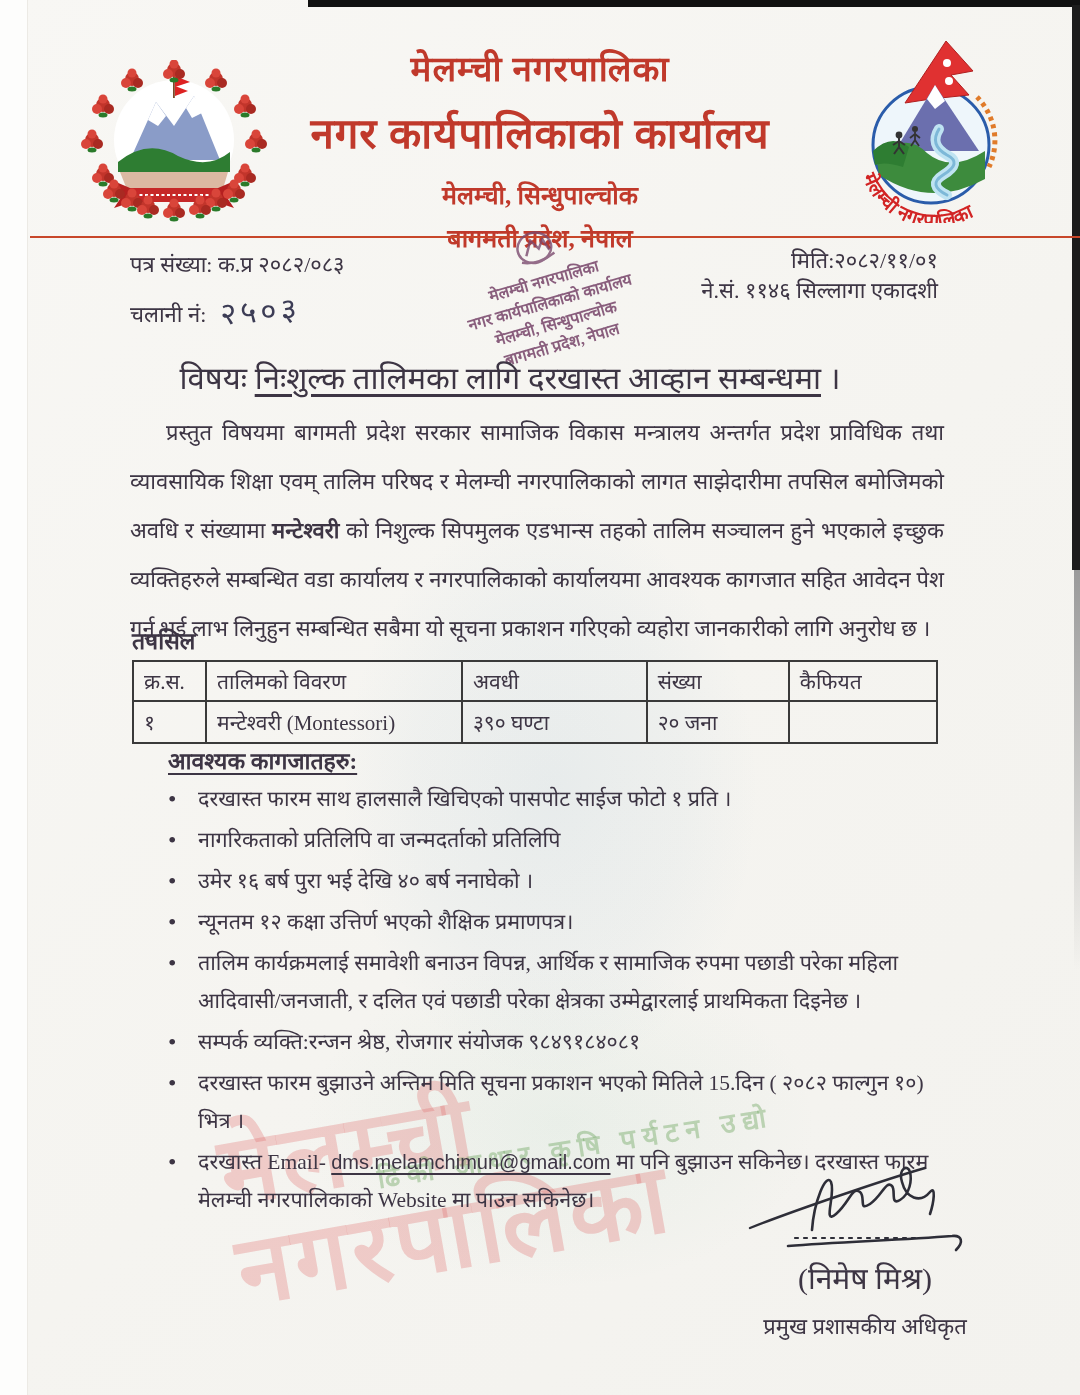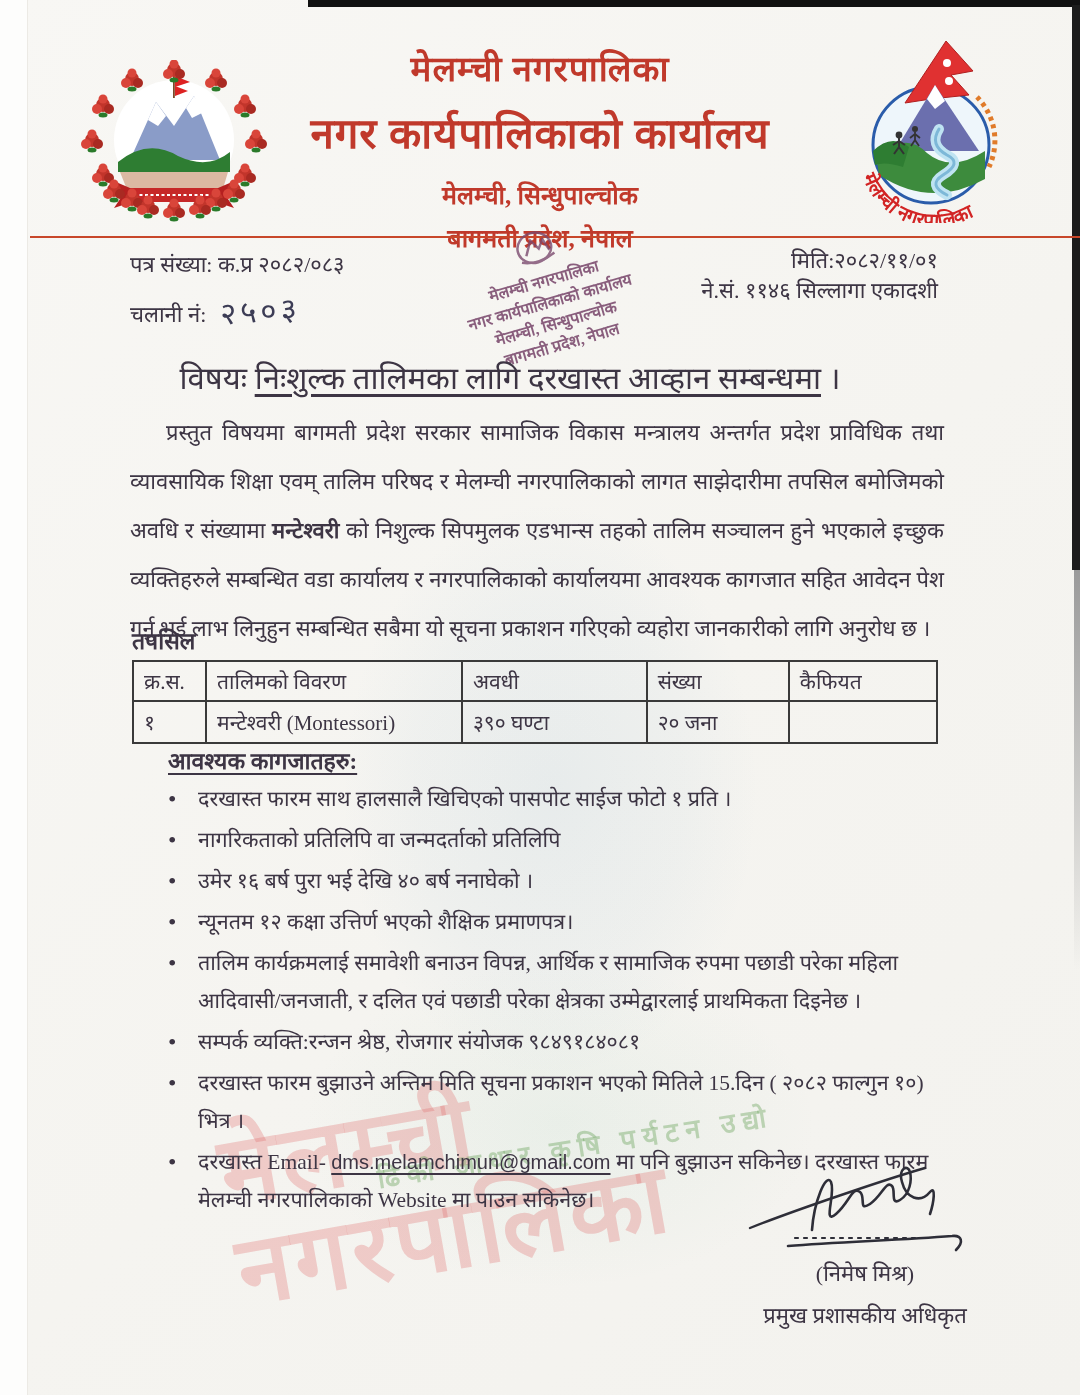--- a/index.html
+++ b/index.html
@@ -63,21 +63,21 @@
   .col-sn { width:72px; } .col-desc { width:252px; } .col-dur { width:182px;margin-left:8px; } .col-num { width:140px; } .col-rem { width:146px; }
   
   .docs-heading { position:absolute; left:132px; top:744px; font-size:23px; font-weight:bold;
     text-decoration:underline; text-underline-offset:4px;margin-left:36px; }
   .doc-list { position:absolute; left:168px; top:780px; width:790px; list-style:none; }
   .doc-list li { position:relative; font-size:21.5px; line-height:38px; padding-left:30px; margin-bottom:3px; }
   .doc-list li::before { content:"•"; position:absolute; left:0; top:0; font-size:24px; }
   .email-u { text-decoration:underline; text-underline-offset:4px; font-family:"Liberation Sans","DejaVu Sans",sans-serif; font-size:20px; }
   
   .signature-block { position:absolute; left:700px; top:1158px; width:330px; text-align:center; }
-  .sig-name { font-size:22px; margin-top:0px; }
+  .sig-name { font-size:30px; margin-top:0px; }
   .sig-title { font-size:22px; margin-top:12px; }
 </style>
 </head>
 <body>
 
 <div class="page">
 
   <div class="wm wm-blob1"></div>
   <div class="wm wm-blob2"></div>
   <div class="wm wm-red-text">मेलम्ची नगरपालिका</div>

